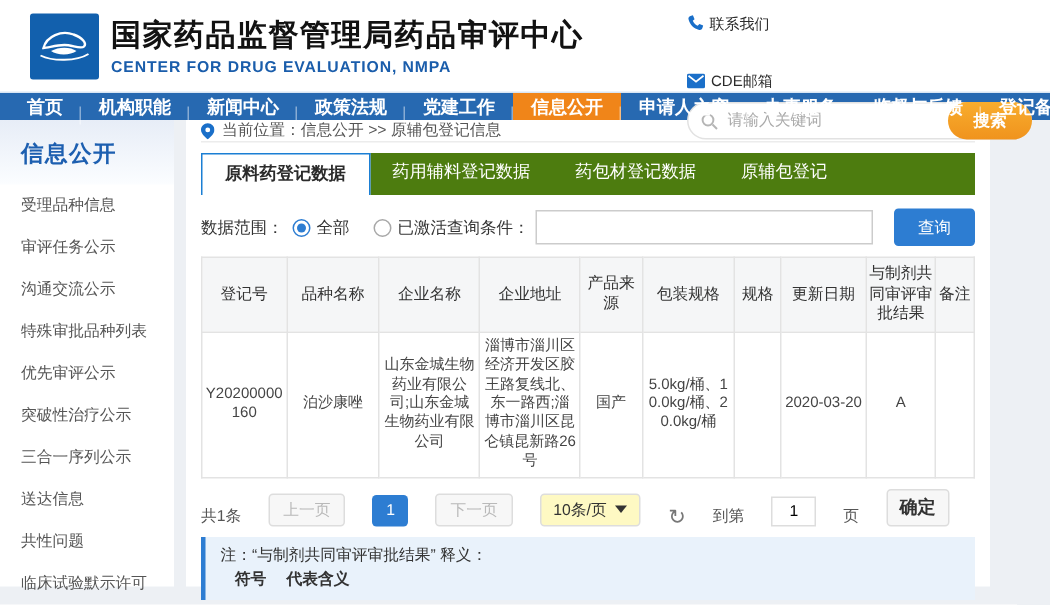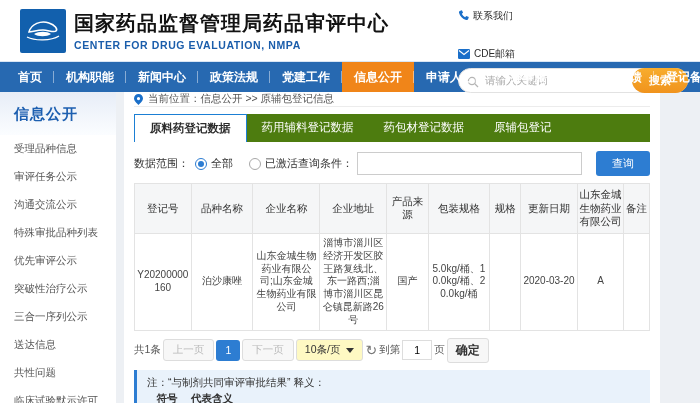--- a/index.html
+++ b/index.html
@@ -25,21 +25,21 @@
   .searchbar { position:relative; width:230px; align-self:flex-end; }
   .searchbar input { width:100%; height:25px; border:1px solid #e2e2e2; border-radius:13px;
                      padding:0 60px 0 26px; font-size:10.5px; color:#333; outline:none; background:#fff; }
   .searchbar input::placeholder { color:#aaa; }
   .mag { position:absolute; left:9px; top:6px; }
   .search-btn { position:absolute; right:0; top:0; width:56px; height:25px; border:none;
                 border-radius:13px; background:linear-gradient(180deg,#f8ad2e,#f0931d);
                 color:#fff; font-size:11px; font-weight:bold; cursor:pointer; }
 
   
-  .nav { height:30px; background:#2769b1; display:flex; align-items:stretch; padding:0 6px; }
+  .nav { height:18px; background:#2769b1; display:flex; align-items:stretch; padding:0 6px; }
   .nav-item { display:flex; align-items:center; padding:0 12px; color:#fff; font-size:12px;
               font-weight:bold; position:relative; cursor:pointer; white-space:nowrap; }
   .nav-item:not(:last-child)::after { content:""; position:absolute; right:0; top:9px;
               width:1px; height:12px; background:rgba(255,255,255,.45); }
   .nav-item.active { background:#f08519; }
 
   
   .content { display:flex; height:311px; }
   .sidebar { width:116px; background:#fff; flex:0 0 auto; }
   .sidebar-title { padding:13px 0 11px 14px; font-size:15px; font-weight:bold; color:#1d5fb0;
@@ -66,21 +66,21 @@
   .query-input { width:225px; height:23px; border:1px solid #ccc; margin-left:4px; padding:0 6px; font-size:11px; outline:none; }
   .query-btn { margin-left:auto; width:54px; height:25px; border:none; border-radius:3px;
                background:#2d7dd2; color:#fff; font-size:11px; cursor:pointer; }
 
   table { margin-top:7px; width:100%; border-collapse:collapse; table-layout:fixed; }
   th { background:#f5f6f7; border:1px solid #e3e3e3; font-size:10.5px; font-weight:normal;
        color:#333; padding:4px 1px; line-height:1.3; }
   td { border:1px solid #e3e3e3; font-size:10px; color:#444; text-align:center;
        padding:3px 2px; line-height:1.28; word-break:break-all; }
 
-  .pagination { margin-top:7px; display:flex; align-items:center; gap:2px; font-size:10.5px; color:#555; }
+  .pagination { margin-top:7px; display:flex; align-items:flex-end; gap:18px; font-size:10.5px; color:#555; }
   .pg-btn { padding:3px 9px; border:1px solid #ddd; border-radius:3px; background:#f7f7f7; color:#b9b9b9; }
   .pg-cur { width:24px; height:21px; line-height:21px; text-align:center; border-radius:3px;
             background:#2d7dd2; color:#fff; }
   .pg-size { padding:3px 8px; border:1px solid #ddd; border-radius:3px; background:#fef9c3; color:#333;
              display:flex; align-items:center; gap:6px; }
   .caret { width:0; height:0; border-left:4px solid transparent; border-right:4px solid transparent;
            border-top:5px solid #333; display:inline-block; }
   .refresh { font-size:14px; color:#777; cursor:pointer; line-height:1; }
   .jump-input { width:30px; height:20px; border:1px solid #ddd; text-align:center; font-size:10.5px; outline:none; }
   .confirm-btn { padding:3px 8px; border:1px solid #ddd; border-radius:3px; background:#f7f7f7;
@@ -227,21 +227,21 @@
         <thead>
           <tr>
             <th>登记号</th>
             <th>品种名称</th>
             <th>企业名称</th>
             <th>企业地址</th>
             <th>产品来源</th>
             <th>包装规格</th>
             <th>规格</th>
             <th>更新日期</th>
-            <th>山东金城生物药业有限公司</th>
+            <th>与制剂共同审评审批结果</th>
             <th>备注</th>
           </tr>
         </thead>
         <tbody>
           <tr>
             <td>Y20200000160</td>
             <td>泊沙康唑</td>
             <td>山东金城生物药业有限公司;山东金城生物药业有限公司</td>
             <td>淄博市淄川区经济开发区胶王路复线北、东一路西;淄博市淄川区昆仑镇昆新路26号</td>
             <td>国产</td>

